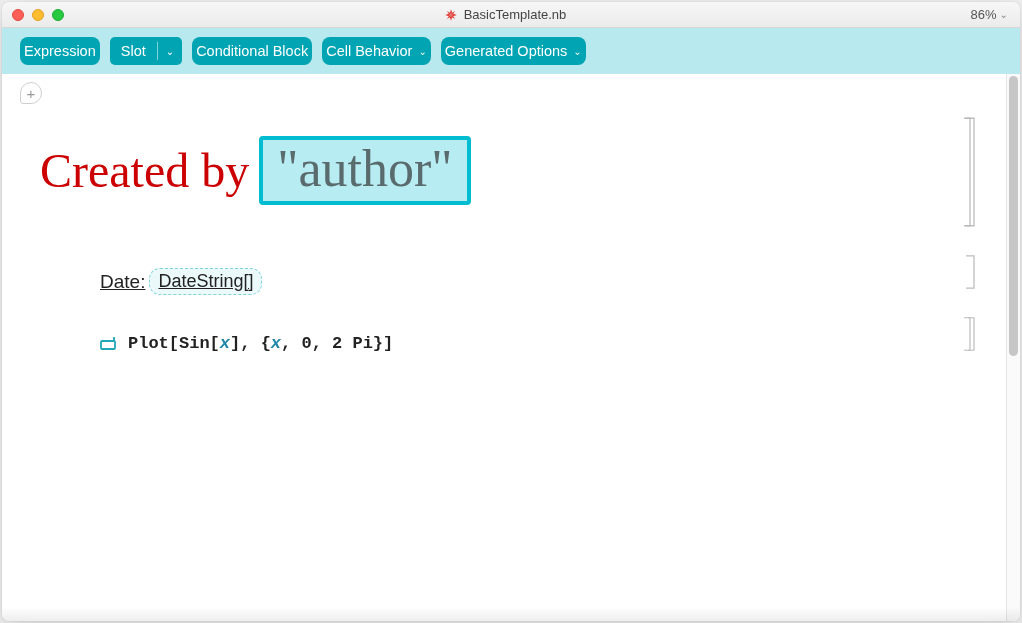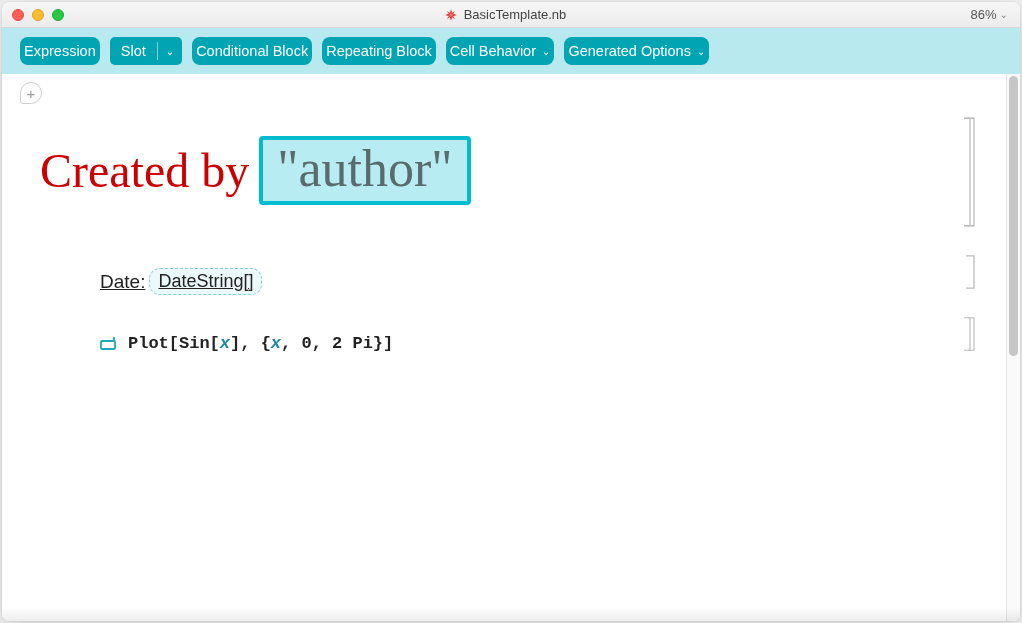--- a/index.html
+++ b/index.html
@@ -205,23 +205,20 @@
       <div class="sep"></div>
       <div class="dropseg">
           <span>⌄</span>
         </div>
     </div>
 
     <button class="tbtn">
         <span>Conditional Block</span>
       </button>
     <button class="tbtn">
-        <span>Repeating Block</span>
-      </button>
-    <button class="tbtn">
         <span>Cell Behavior</span>
         <span class="drop">⌄</span>
       </button>
     <button class="tbtn">
         <span>Generated Options</span>
         <span class="drop">⌄</span>
       </button>
     <div class="spacer"></div>
   </div>
 

